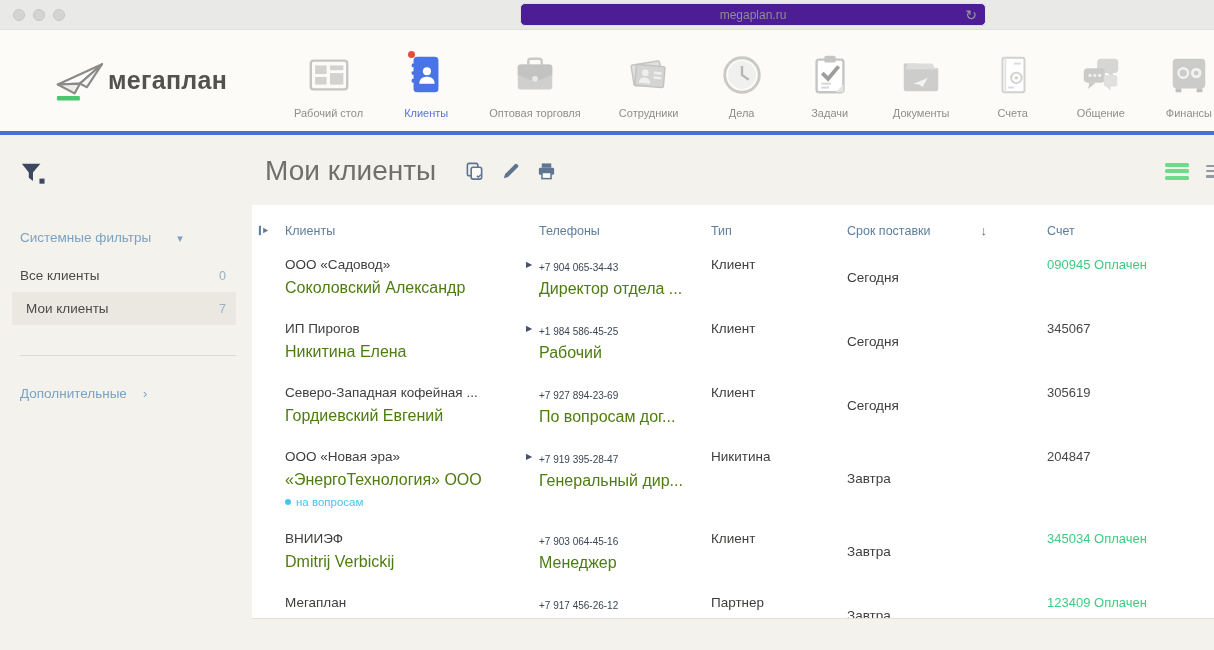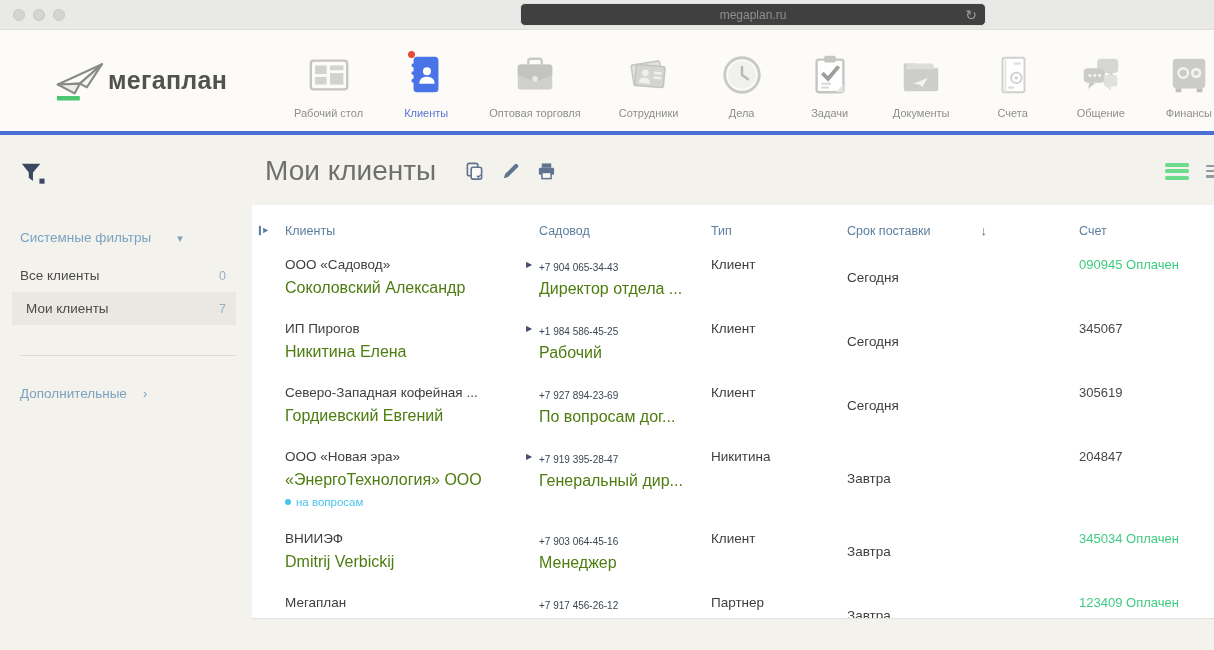--- a/index.html
+++ b/index.html
@@ -3,21 +3,21 @@
 <meta charset="utf-8">
 <style>
   * { margin:0; padding:0; box-sizing:border-box; }
   html,body { width:1214px; height:650px; overflow:hidden; }
   body { font-family:"Liberation Sans", sans-serif; background:#f4f2ec; position:relative; }
 
   
   .chrome { height:30px; background:#e9e9e7; position:relative; border-bottom:1px solid #e0e0de; }
   .lights { position:absolute; left:13px; top:9px; display:flex; gap:8px; }
   .light { width:12px; height:12px; border-radius:50%; background:#d4d4d2; border:1px solid #c7c7c5; }
-  .url-bar { position:absolute; left:520px; top:3px; width:466px; height:23px; background:#404040;
+  .url-bar { position:absolute; left:520px; top:3px; width:466px; height:23px; background:#4c1d95;
              border:1px solid #e2e2e0; border-radius:5px; display:flex; align-items:center;
              justify-content:center; font-size:12px; color:#8f8f8d; }
   .reload { position:absolute; right:8px; top:2px; color:#9a9a98; font-size:14px; line-height:19px; cursor:pointer; }
 
   
   .app-header { height:101px; background:#fcfbf7; display:flex; align-items:center; }
   .logo { display:flex; align-items:center; margin-left:50px; width:208px; flex-shrink:0; cursor:pointer; }
   .logo svg { width:58px; height:46px; }
   .logo-text { font-size:25px; font-weight:bold; color:#525250; margin-left:0; letter-spacing:.3px; }
   .nav { flex:1; display:flex; justify-content:space-between; align-items:center;
@@ -61,21 +61,21 @@
 
   .card { background:#fff; margin-top:10px; height:414px; border-bottom:1px solid #e2e0da; overflow:hidden; }
   .thead { display:flex; align-items:center; padding:18px 0 6px; color:#5b7e9e; font-size:12.5px; }
   .th { cursor:pointer; }
   .col-icon { width:33px; padding-left:5px; display:flex; flex-shrink:0; }
   .col-icon svg { width:15px; height:15px; }
   .col-client { width:254px; min-width:0; padding-right:12px; }
   .col-phone { width:172px; }
   .col-type { width:136px; }
   .col-delivery { width:200px; display:flex; align-items:center;gap:36px; }
-  .col-account { flex:1;margin-left:32px; }
+  .col-account { flex:1; }
   .sort-arrow { margin-left:14px; color:#55687c; font-size:13px; }
 
   .row { display:flex; padding:13px 0 10px; cursor:pointer; }
   .cell-main { font-size:13.5px; color:#3e3e3c; line-height:1.25; white-space:nowrap; overflow:hidden; text-overflow:ellipsis; }
   .cell-sub { font-size:16px; color:#4d7c0f; margin-top:5px; white-space:nowrap; overflow:hidden; text-overflow:ellipsis; }
   .status-note { font-size:11.5px; color:#49c3ee; margin-top:7px; display:flex; align-items:center; gap:5px; }
   .status-note .dot { width:6px; height:6px; border-radius:50%; background:#49c3ee; flex-shrink:0; }
   .phone-wrap { position:relative; }
   .arrow { position:absolute; left:-13px; top:3px; font-size:8px; color:#44506b; }
   .phone-main { font-size:10px; color:#3b4552; }
@@ -311,21 +311,21 @@
 
     <section class="card">
       <div class="thead">
         <span class="col-icon">
           <svg viewBox="0 0 16 16">
             <rect x="2" y="3" width="2.2" height="10" fill="#5b7e9e"></rect>
             <path d="M6.5 5 l5.5 3 -5.5 3z" fill="#5b7e9e"></path>
           </svg>
         </span>
         <span class="col-client th">Клиенты</span>
-        <span class="col-phone th">Садовод</span>
+        <span class="col-phone th">Телефоны</span>
         <span class="col-type th">Тип</span>
         <span class="col-delivery th">
           <span>Срок поставки</span>
           <span class="sort-arrow">↓</span>
         </span>
         <span class="col-account th">Счет</span>
       </div>
       <div id="rows">
           <div class="row">
             <span class="col-icon"></span>

